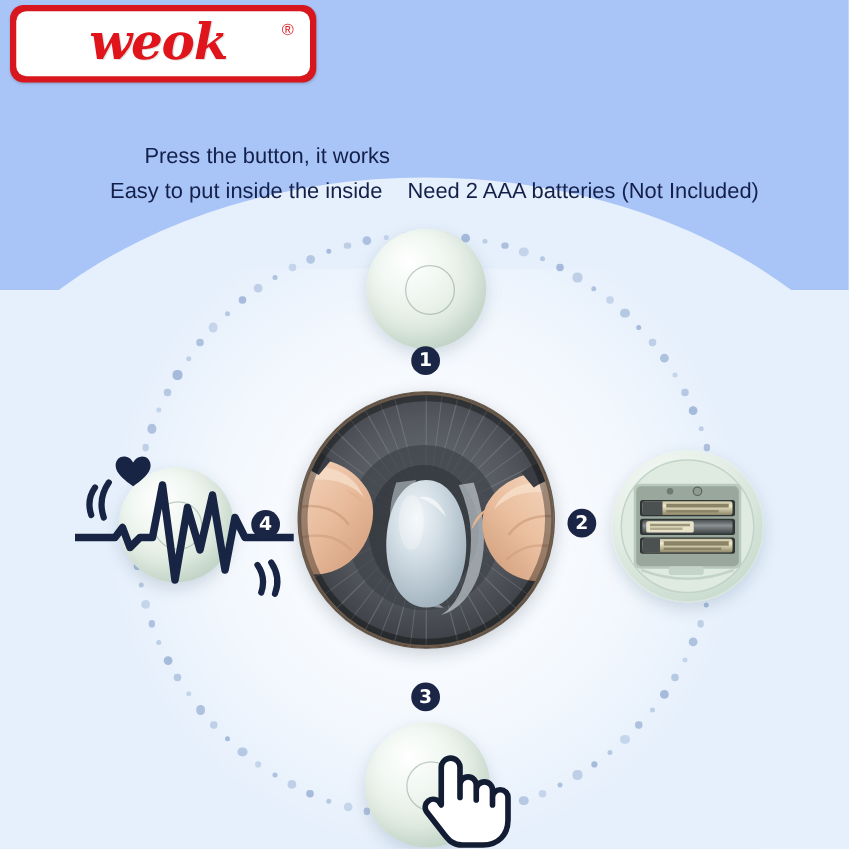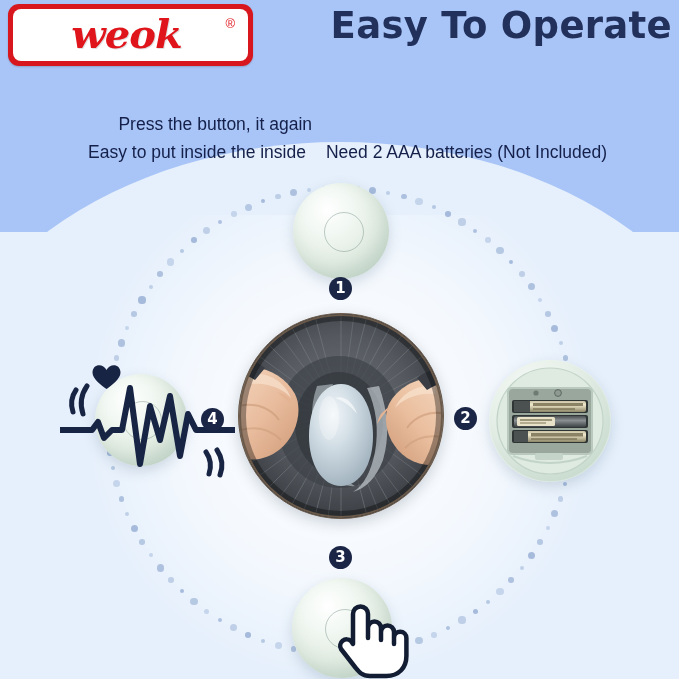--- a/index.html
+++ b/index.html
@@ -230,26 +230,25 @@
     </div>
 
   <div class="logo">
     <div class="logo-inner">
       <span class="logo-text">weok</span>
       <span class="logo-reg">®</span>
     </div>
   </div>
 
   <div class="headline">
-    <div>Easy To Operate</div>
   </div>
 
   <div class="subtext">
     <div class="sub-row">
-      <div class="sub-col-left">Press the button, it again</div>
+      <div class="sub-col-left">Press the button, it works</div>
     </div>
     <div class="sub-row">
       <div class="sub-col-left">Easy to put inside the inside</div>
       <div class="sub-col-right">Need 2 AAA batteries (Not Included)</div>
     </div>
   </div>
 
   <div class="ball" style="left:293px;top:183px;width:96px;height:96px;">
     <div class="ball-btn" style="left:31px;top:29px;width:38px;height:38px;"></div>
   </div>

